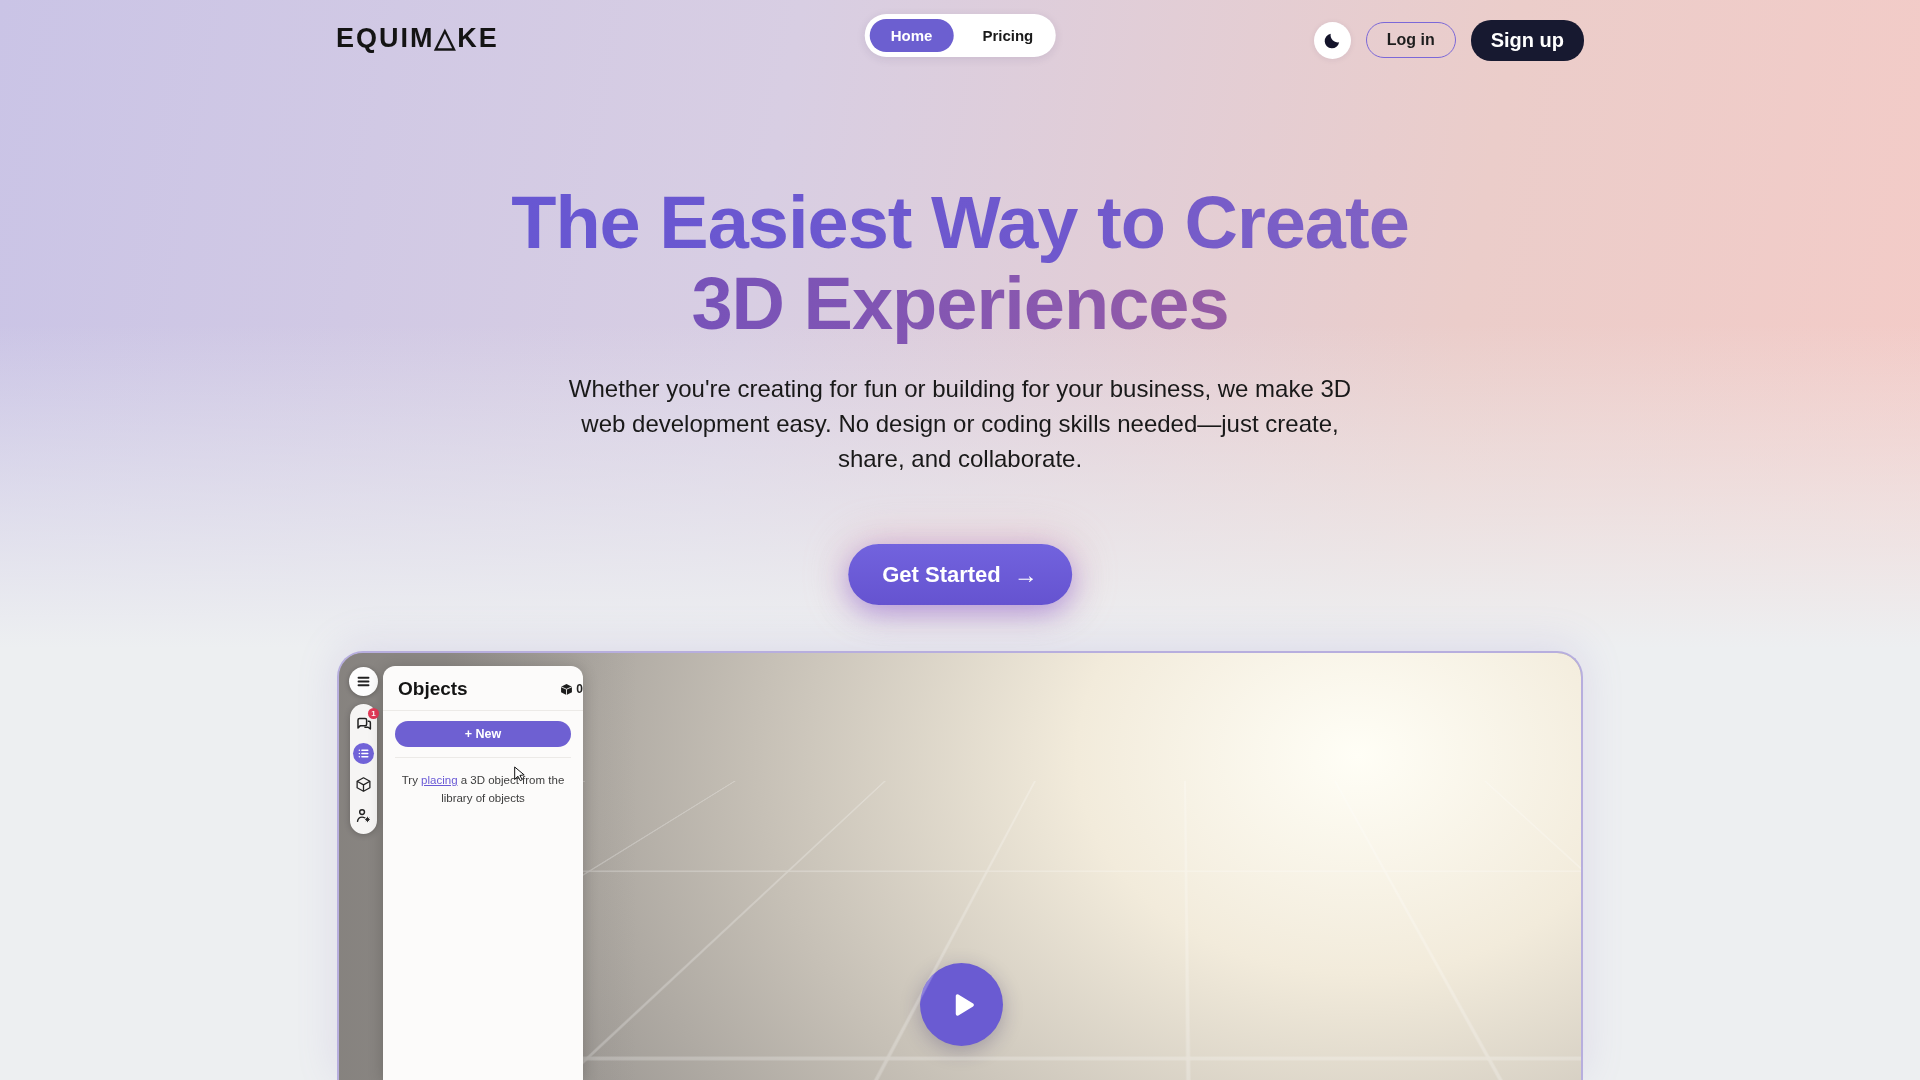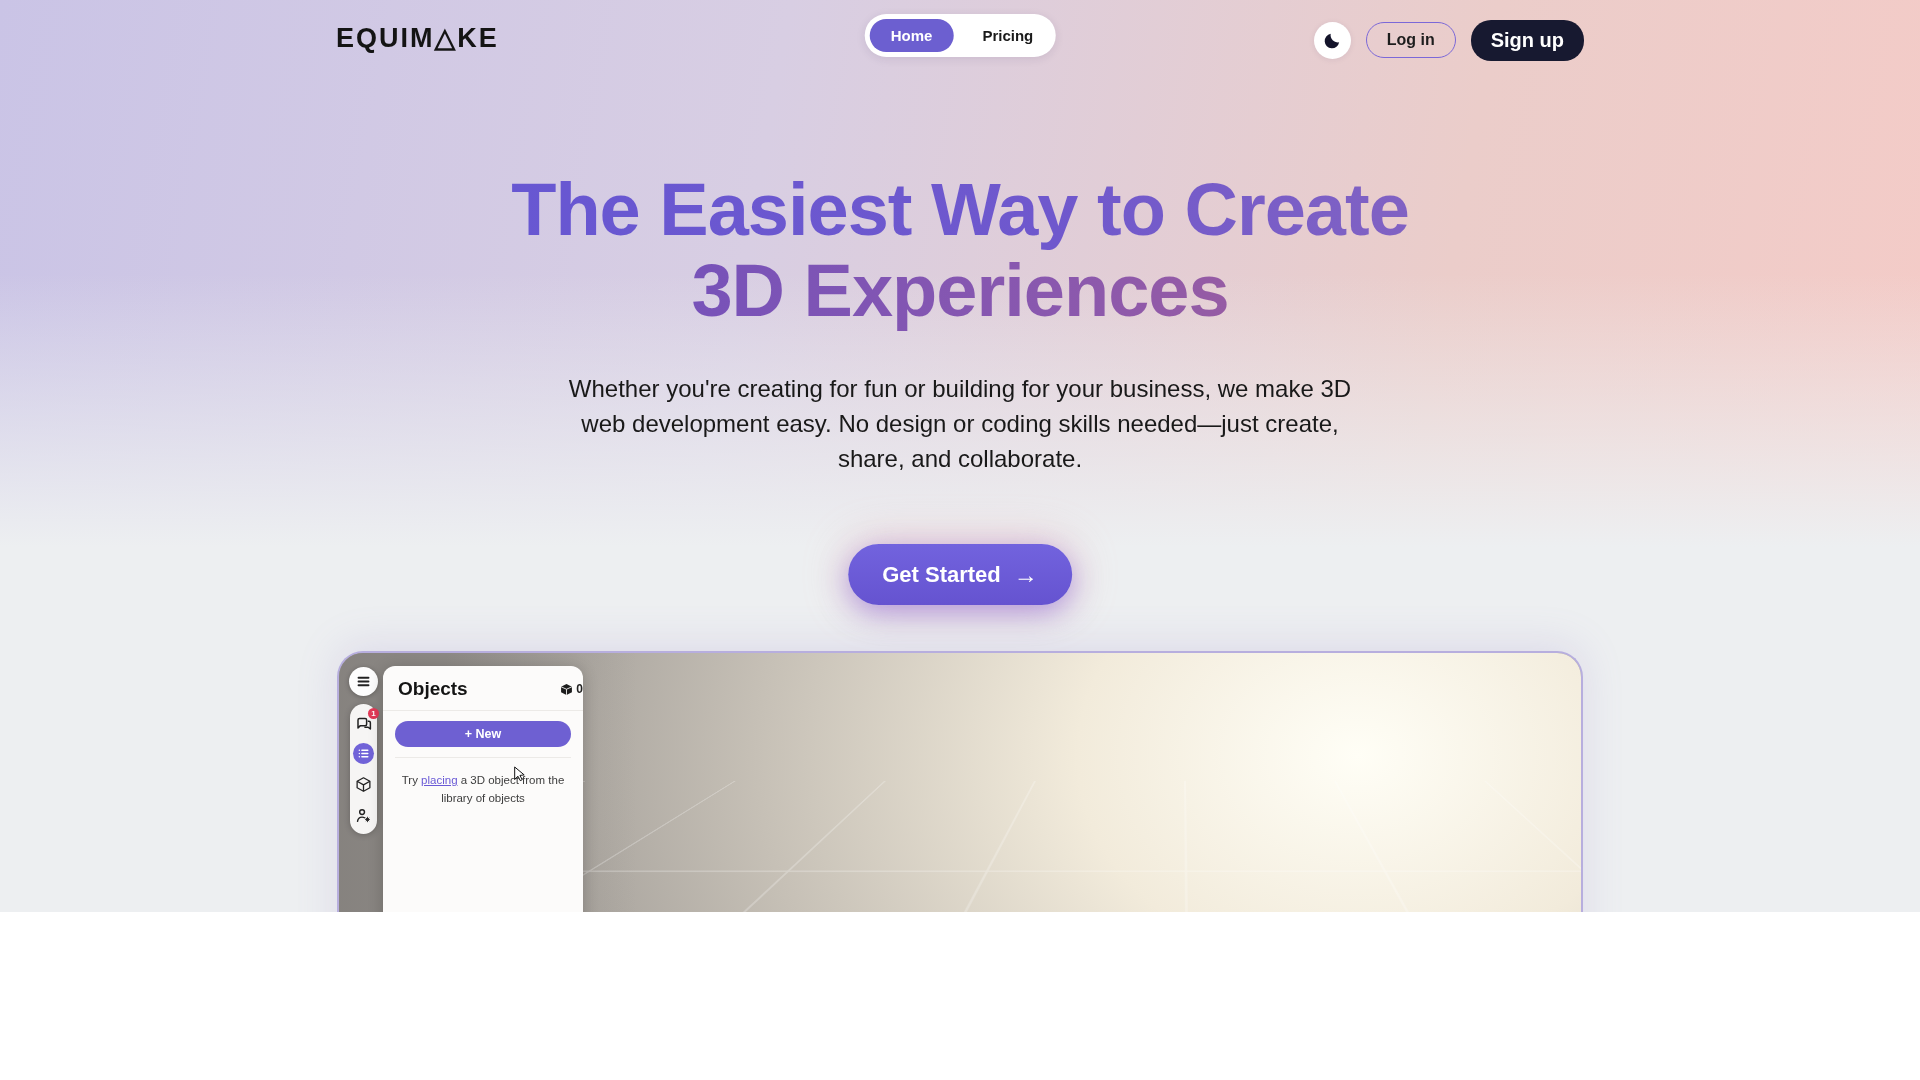--- a/index.html
+++ b/index.html
@@ -3,21 +3,21 @@
 <meta charset="utf-8">
 <style>
   * { box-sizing: border-box; }
   html, body { margin: 0; padding: 0; }
   body {
     width: 1920px; height: 1080px; overflow: hidden;
     font-family: "Liberation Sans", sans-serif;
     color: #1b1b1b;
   }
   .page {
-    position: relative; width: 1920px; height: 912px; overflow: hidden;
+    position: relative; width: 1920px; height: 1080px; overflow: hidden;
     background:
       linear-gradient(180deg, rgba(237,239,241,0) 30%, #edeff1 60%, #edeff1 100%),
       linear-gradient(100deg, #cac4e6 0%, #d8cee3 38%, #ebcdca 72%, #f5cbc7 100%);
   }
 
   
   .logo {
     position: absolute; left: 336px; top: 22px;
     font-size: 27px; font-weight: 800; letter-spacing: 2px; color: #141414;
   }
@@ -54,21 +54,21 @@
     font-family: inherit; cursor: pointer;
   }
 
   
   .hero-title {
     position: absolute; top: 170px; left: 0; width: 100%; margin: 0;
     text-align: center; font-size: 74px; font-weight: 800;
     letter-spacing: -1px; line-height: 1.09;
   }
   .hero-title .line { display: block; -webkit-background-clip: text; background-clip: text; color: transparent; }
-  .hero-title .line1 { background-image: linear-gradient(90deg, #6156d6 4%, #6f58cd 55%, #9a70b4 100%); }
+  .hero-title .line1 { background-image: linear-gradient(90deg, #6156d6 4%, #6f58cd 55%, #9a70b4 100%); margin-top: 13px; }
   .hero-title .line2 { background-image: linear-gradient(90deg, #5347cd 0%, #8a58ae 55%, #c4697b 100%); }
 
   .hero-subtitle {
     position: absolute; top: 372px; left: 50%; transform: translateX(-50%);
     width: 810px; margin: 0; text-align: center;
     font-size: 24px; line-height: 1.45; color: #191919;
   }
   .cta-btn {
     position: absolute; top: 496px; left: 50%; transform: translateX(-50%);
     height: 61px; padding: 0 34px; border: none; border-radius: 31px;

